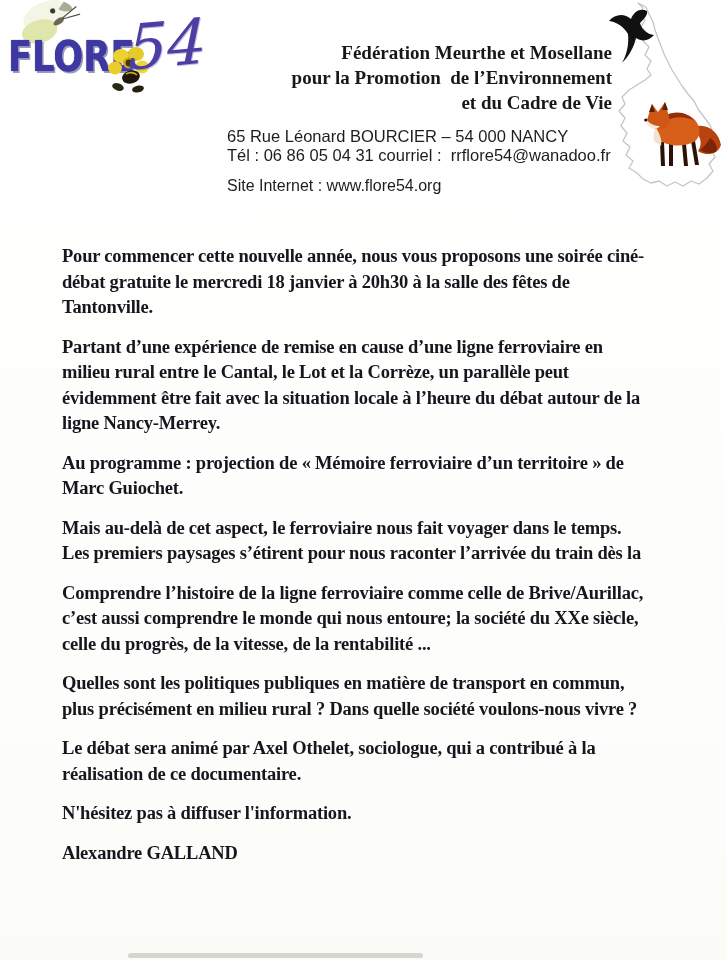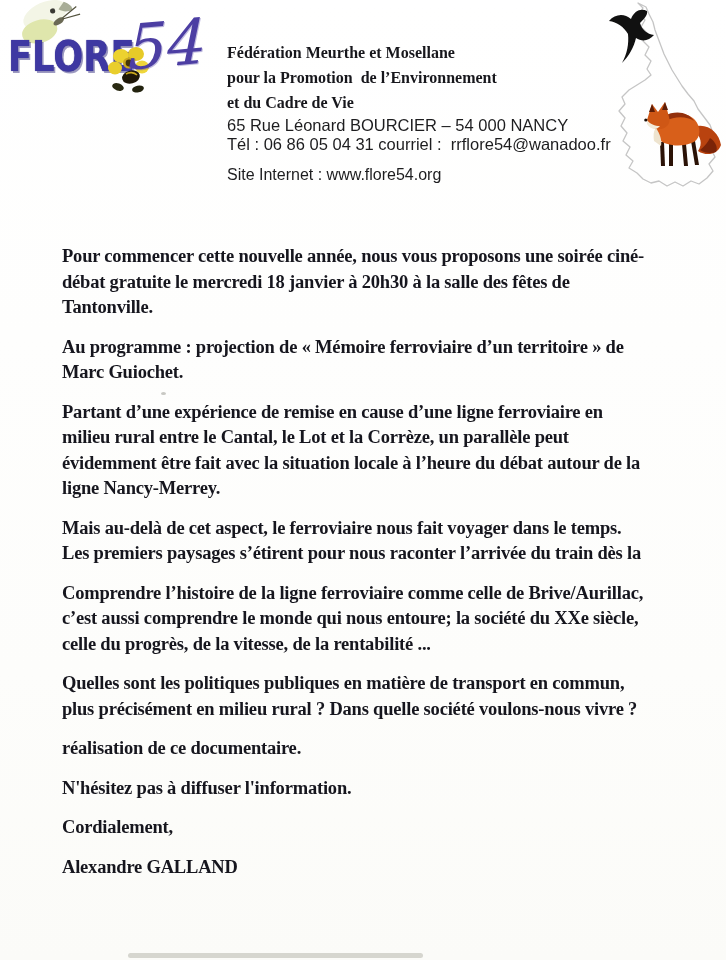--- a/index.html
+++ b/index.html
@@ -25,23 +25,23 @@
   }
   .flower-bee{position:absolute;left:102px;top:44px;}
   .logo-number{
     position:absolute;left:122px;top:12px;
     font-family:"DejaVu Serif",serif;font-style:italic;font-size:62px;line-height:62px;
     color:#4c3ea3;transform:rotate(-5deg) skewX(-6deg);
     text-shadow:1px 1px 0 rgba(76,62,163,.35);
   }
 
   .org-block{position:absolute;left:227px;top:40px;width:385px;color:#17171c;}
-  .org-title{font-weight:bold;font-size:16px;line-height:25px;white-space:pre;}
+  .org-title{font-weight:bold;font-size:19px;line-height:25px;white-space:pre;text-align:right;}
   .hdr-sans{font-family:"Liberation Sans",sans-serif;color:#1d1d1f;white-space:pre;}
-  .address-line{margin-top:1px;font-size:16.5px;}
+  .address-line{margin-top:12px;font-size:16.5px;}
   .contact-line{font-size:16.5px;}
   .website-line{margin-top:12px;font-size:16px;}
 
   .region-graphic{position:absolute;left:598px;top:0;}
 
   
   .letter-body{position:absolute;left:62px;top:244px;width:660px;color:#16161e;}
   .para{margin:0 0 14px 0;}
   .para-line{
     font-family:"Liberation Serif",serif;font-weight:bold;
@@ -132,50 +132,48 @@
     </svg>
   </header>
 
   <main class="letter-body">
     <div class="para">
       <div class="para-line">Pour commencer cette nouvelle année, nous vous proposons une soirée ciné-</div>
       <div class="para-line">débat gratuite le mercredi 18 janvier à 20h30 à la salle des fêtes de</div>
       <div class="para-line">Tantonville.</div>
     </div>
     <div class="para">
-      <div class="para-line">Au programme : projection de « Mémoire ferroviaire d’un territoire » de</div>
-      <div class="para-line">Marc Guiochet.</div>
-    </div>
-    <div class="para">
       <div class="para-line">Partant d’une expérience de remise en cause d’une ligne ferroviaire en</div>
       <div class="para-line">milieu rural entre le Cantal, le Lot et la Corrèze, un parallèle peut</div>
       <div class="para-line">évidemment être fait avec la situation locale à l’heure du débat autour de la</div>
       <div class="para-line">ligne Nancy-Merrey.</div>
+    </div>
+    <div class="para">
+      <div class="para-line">Au programme : projection de « Mémoire ferroviaire d’un territoire » de</div>
+      <div class="para-line">Marc Guiochet.</div>
     </div>
     <div class="para">
       <div class="para-line">Mais au-delà de cet aspect, le ferroviaire nous fait voyager dans le temps.</div>
       <div class="para-line">Les premiers paysages s’étirent pour nous raconter l’arrivée du train dès la</div>
     </div>
     <div class="para">
       <div class="para-line">Comprendre l’histoire de la ligne ferroviaire comme celle de Brive/Aurillac,</div>
       <div class="para-line">c’est aussi comprendre le monde qui nous entoure; la société du XXe siècle,</div>
       <div class="para-line">celle du progrès, de la vitesse, de la rentabilité ...</div>
     </div>
     <div class="para">
       <div class="para-line">Quelles sont les politiques publiques en matière de transport en commun,</div>
       <div class="para-line">plus précisément en milieu rural ? Dans quelle société voulons-nous vivre ?</div>
     </div>
     <div class="para">
+      <div class="para-line">Le débat sera animé par Axel Othelet, sociologue, qui a contribué à la</div>
       <div class="para-line">réalisation de ce documentaire.</div>
     </div>
     <div class="para">
       <div class="para-line">N'hésitez pas à diffuser l'information.</div>
-    </div>
-    <div class="para">
-      <div class="para-line">Cordialement,</div>
     </div>
     <div class="para">
       <div class="para-line">Alexandre GALLAND</div>
     </div>
   </main>
 
   <div class="speck" style="left:161px;top:392px;width:5px;height:3px;"></div>
   <div class="speck" style="left:374px;top:589px;width:4px;height:3px;"></div>
   <div class="smudge"></div>
 

